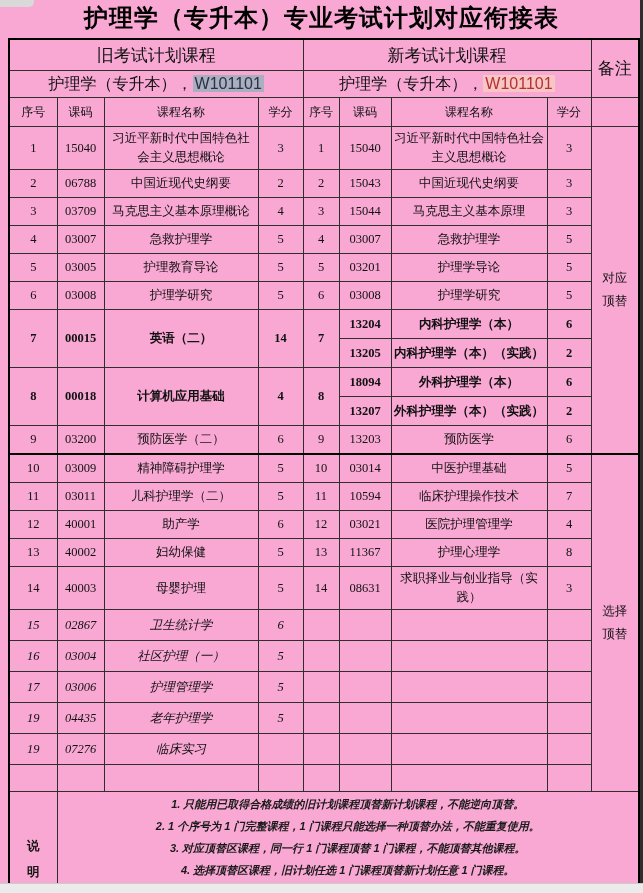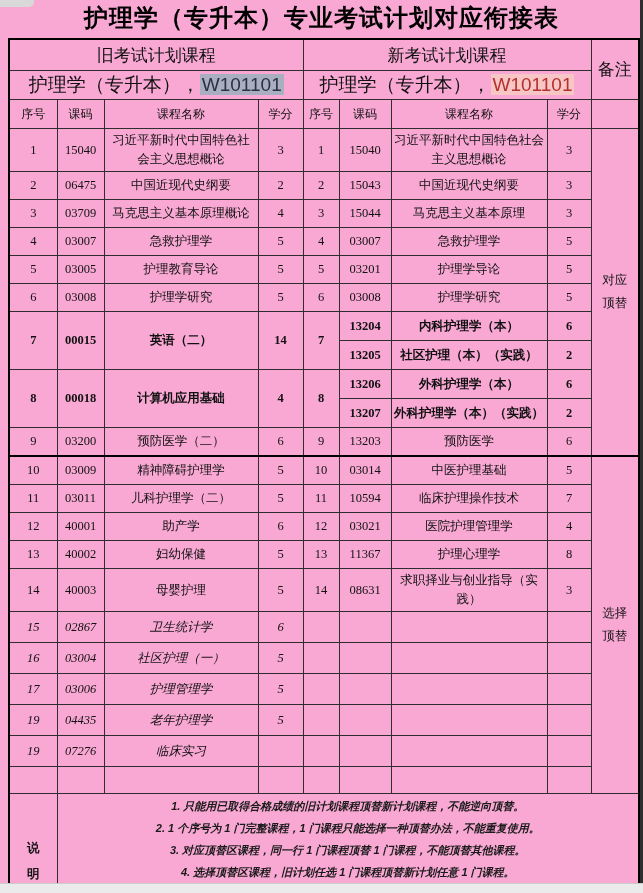--- a/index.html
+++ b/index.html
@@ -46,21 +46,21 @@
     vertical-align:middle;
     padding:1px 2px;
     overflow:hidden;
   }
   td.name{
     text-align:left;
     padding:2px 4px 2px 7px;
     line-height:19px;
   }
   tr.hrow1 td{height:28px;font-family:"Liberation Sans","DejaVu Sans",sans-serif;font-size:17px;}
-  tr.hrow2 td{height:24px;font-family:"Liberation Sans","DejaVu Sans",sans-serif;font-size:19px;}
+  tr.hrow2 td{height:24px;font-family:"Liberation Sans","DejaVu Sans",sans-serif;font-size:16px;}
   tr.hrow3 td{height:26px;font-family:"Liberation Sans","DejaVu Sans",sans-serif;font-size:12px;}
   tr.r-tall td{height:40px;}
   tr.r-std td{height:25px;}
   tr.r-sub td{height:26px;font-weight:bold;}
   tr.r-mid td{height:28px;font-style:italic;}
   tr.r-empty td{height:24px;}
   tr.bold-top td{border-top:2px solid #000;}
   td.zone{
     font-family:"Liberation Sans","DejaVu Sans",sans-serif;
     font-size:13px;line-height:23px;
@@ -141,21 +141,21 @@
       <td>1</td>
       <td>15040</td>
       <td class="name">习近平新时代中国特色社会主义思想概论</td>
       <td>3</td>
       <td class="zone" rowspan="11">对应
 顶替</td>
     </tr>
 
     <tr class="r-std">
       <td>2</td>
-      <td>06475</td>
+      <td>06788</td>
       <td class="name">中国近现代史纲要</td>
       <td>2</td>
       <td>2</td>
       <td>15043</td>
       <td class="name">中国近现代史纲要</td>
       <td>3</td>
     </tr>
 
     <tr class="r-std">
       <td>3</td>
@@ -206,31 +206,31 @@
       <td rowspan="2">00015</td>
       <td rowspan="2" class="name">英语（二）</td>
       <td rowspan="2">14</td>
       <td rowspan="2">7</td>
       <td>13204</td>
       <td class="name">内科护理学（本）</td>
       <td>6</td>
     </tr>
     <tr class="r-sub">
       <td>13205</td>
-      <td class="name">社区护理（本）（实践）</td>
+      <td class="name">内科护理学（本）（实践）</td>
       <td>2</td>
     </tr>
 
     <tr class="r-sub">
       <td rowspan="2">8</td>
       <td rowspan="2">00018</td>
       <td rowspan="2" class="name">计算机应用基础</td>
       <td rowspan="2">4</td>
       <td rowspan="2">8</td>
-      <td>13206</td>
+      <td>18094</td>
       <td class="name">外科护理学（本）</td>
       <td>6</td>
     </tr>
     <tr class="r-sub">
       <td>13207</td>
       <td class="name">外科护理学（本）（实践）</td>
       <td>2</td>
     </tr>
 
     <tr class="r-std">

